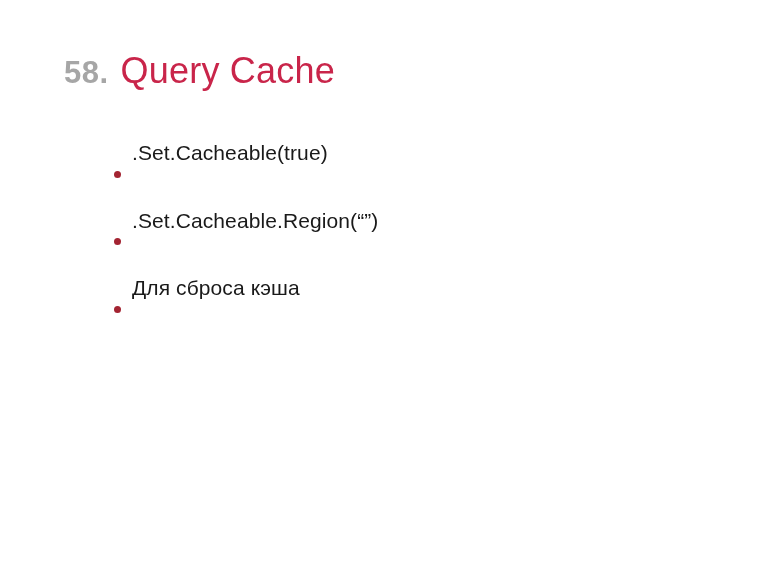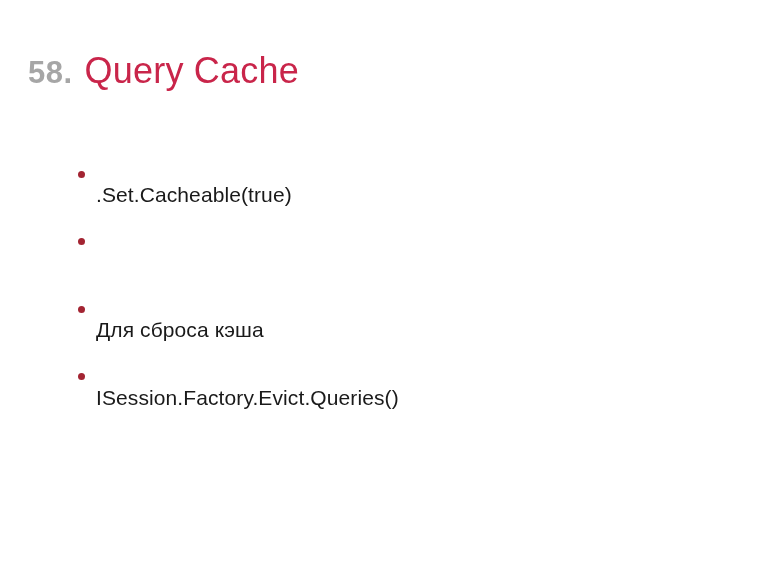--- a/index.html
+++ b/index.html
@@ -13,20 +13,21 @@
     font-family: "Liberation Sans", "DejaVu Sans", sans-serif;
     -webkit-font-smoothing: antialiased;
     overflow: hidden;
   }
 
   .slide {
     position: relative;
     width: 668px;
     height: 576px;
     background: #ffffff;
+    margin-left: 36px;
   }
 
   
   .slide-title {
     position: absolute;
     left: 28px;
     top: 50px;
     display: flex;
     align-items: baseline;
     white-space: nowrap;
@@ -52,21 +53,21 @@
     top: 140px;
     width: 640px;
     list-style: none;
     margin: 0;
     padding: 0;
   }
   .bullet-item {
     position: relative;
     height: 67.5px;
     display: flex;
-    align-items: flex-end;
+    align-items: flex-start;
     padding-left: 24px;
   }
   .bullet-marker {
     position: absolute;
     left: 6px;
     top: 50%;
     width: 7px;
     height: 7px;
     margin-top: -3px;
     border-radius: 50%;
@@ -92,28 +93,25 @@
 
   <ul class="bullet-list">
 
     <li class="bullet-item">
       <span class="bullet-marker"></span>
       <span class="bullet-label">.Set.Cacheable(true)</span>
     </li>
 
     <li class="bullet-item">
       <span class="bullet-marker"></span>
+      <span class="bullet-label">.Set.Cacheable.Region(“”)</span>
     </li>
 
     <li class="bullet-item">
       <span class="bullet-marker"></span>
       <span class="bullet-label">Для сброса кэша</span>
     </li>
 
 
-    <li class="bullet-item">
-      <span class="bullet-marker"></span>
-      <span class="bullet-label">ISession.Factory.Evict.Queries()</span>
-    </li>
 
   </ul>
 
 </div>
 
 </body></html>

